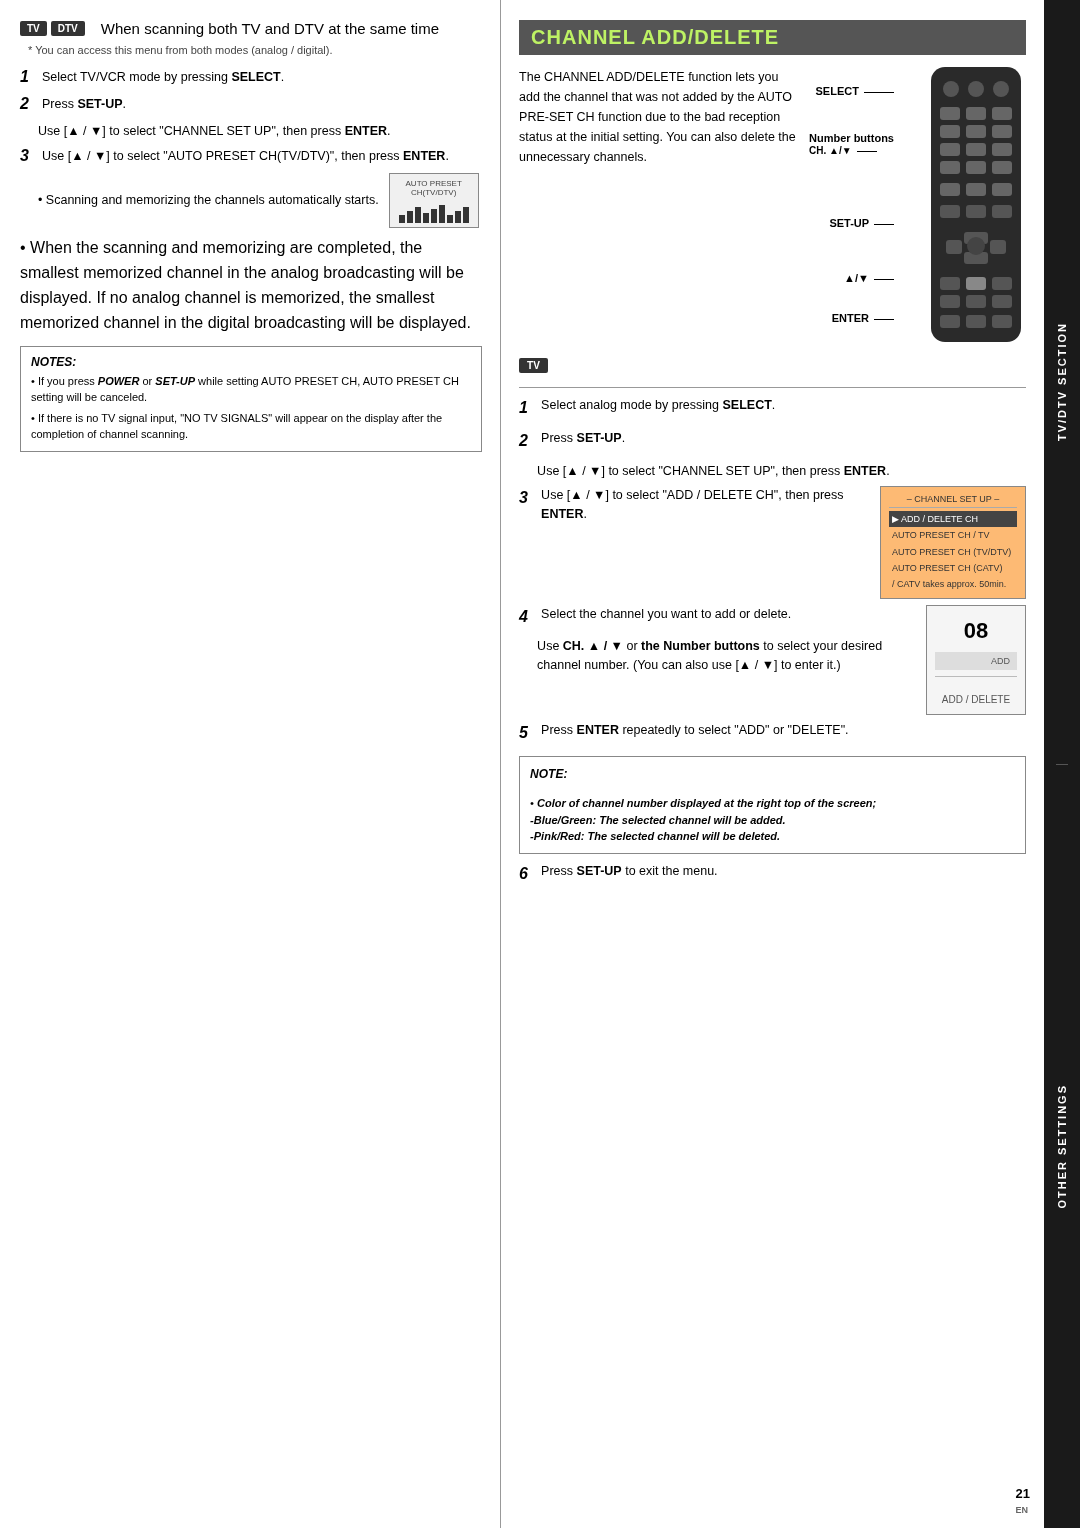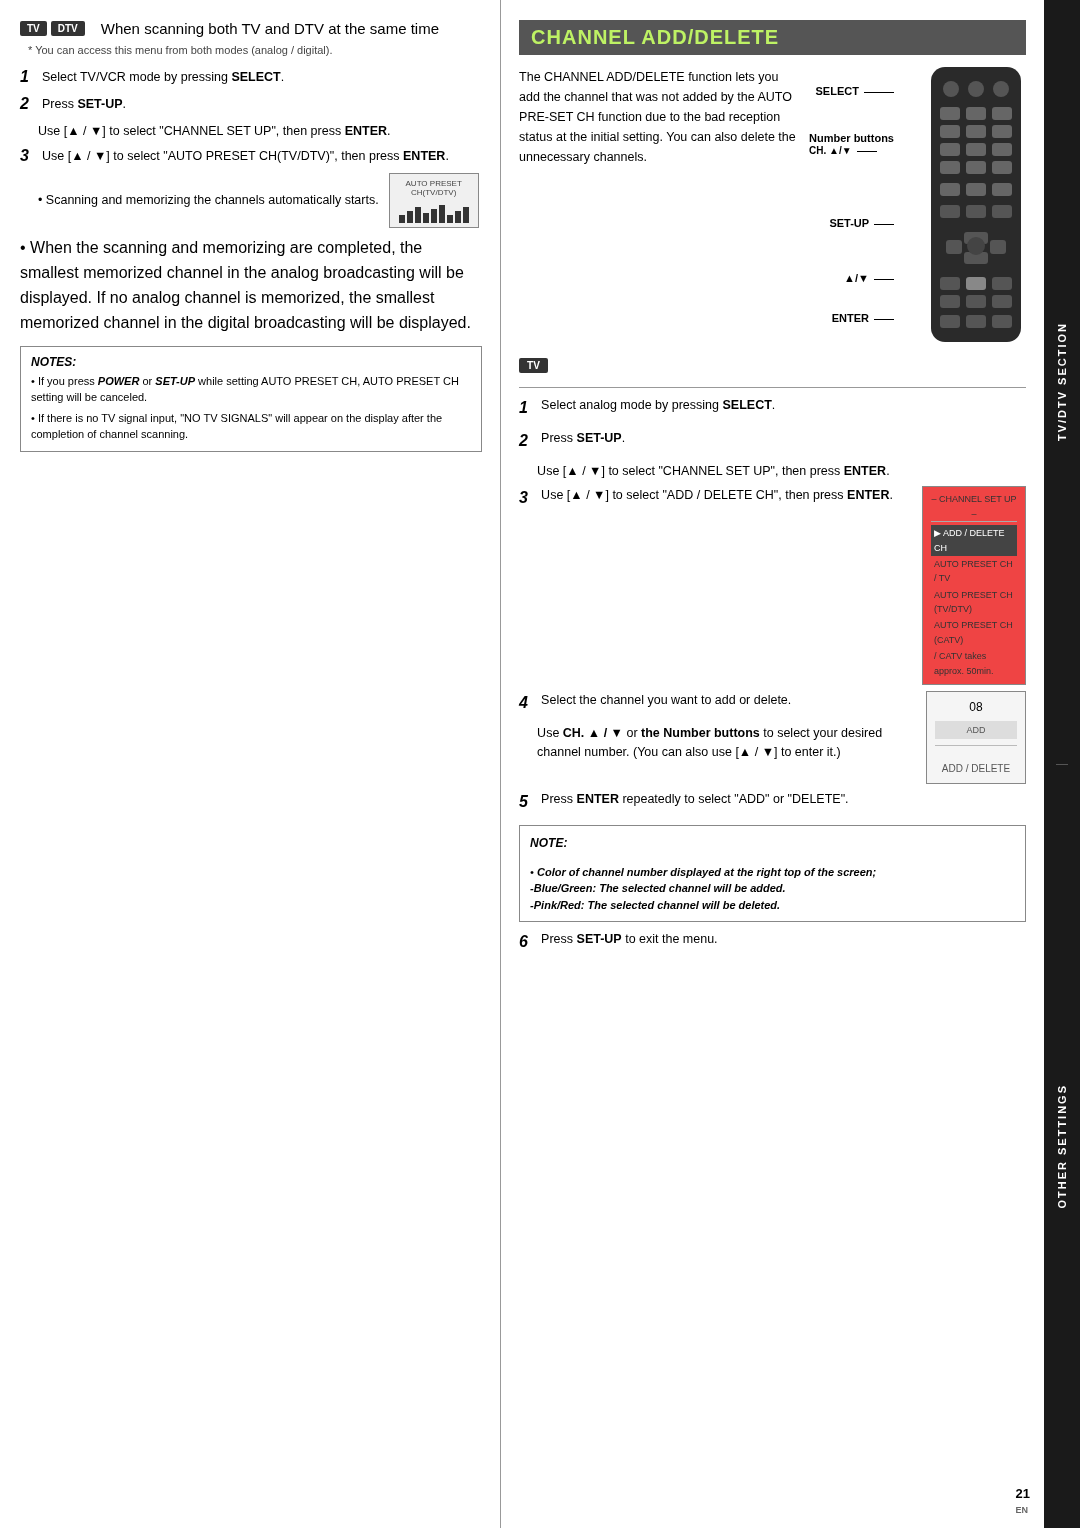--- a/index.html
+++ b/index.html
@@ -230,22 +230,22 @@
 
     .divider-line {
       border: none;
       border-top: 1px solid #999;
       margin: 8px 0;
     }
 
     
     .menu-box {
       border: 1px solid #888;
-      background: #ef4444;
-      width: 104px;
+      background: #fdba74;
+      width: 146px;
       padding: 5px 8px;
       font-size: 9px;
       line-height: 1.6;
       float: right;
       margin: 0 0 6px 10px;
     }
     .menu-box-title {
       text-align: center;
       font-size: 9px;
       color: #333;
@@ -268,30 +268,30 @@
       background: #f5f5f5;
       width: 100px;
       padding: 5px 8px;
       font-size: 10px;
       line-height: 1.8;
       float: right;
       margin: 0 0 6px 10px;
       text-align: center;
     }
     .add-delete-num {
-      font-size: 12px;
-      font-weight: normal;
+      font-size: 22px;
+      font-weight: bold;
     }
     .add-delete-label {
       font-size: 9px;
       color: #555;
       background: #ddd;
       padding: 1px 7px;
       margin-top: 2px;
-      text-align: center;
+      text-align: right;
     }
 
     
     .note-box-right {
       border: 1px solid #888;
       padding: 8px 10px;
       margin-top: 10px;
       background: #fff;
       font-size: 11px;
       line-height: 1.5;

